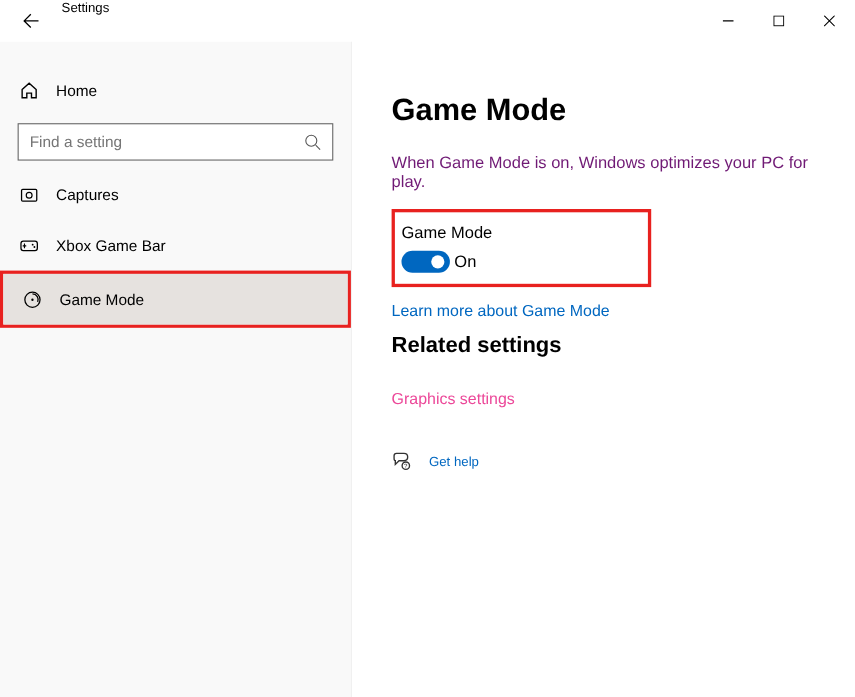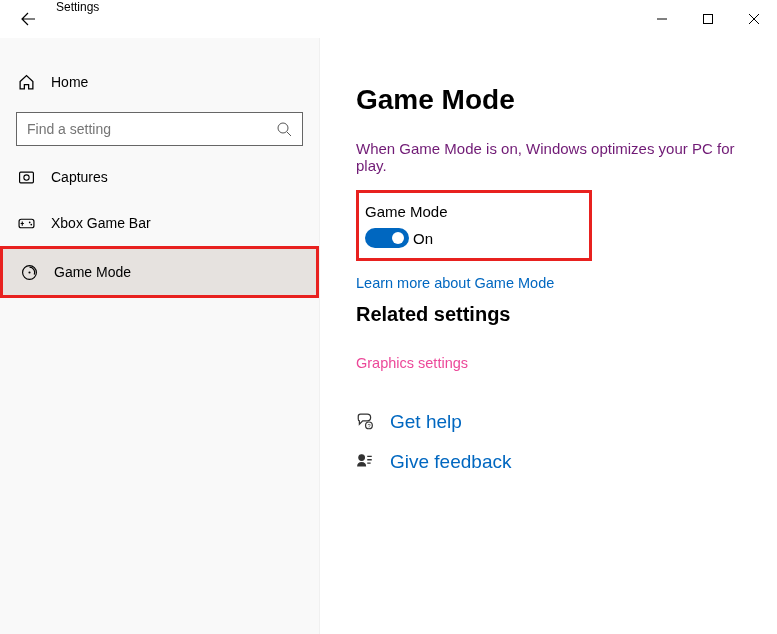--- a/index.html
+++ b/index.html
@@ -25,21 +25,21 @@
   .highlight-box-toggle { border: 3px solid #e8211f; padding: 10px 10px 10px 6px; width: 236px; margin-bottom: 14px; }
   .toggle-label { font-size: 15px; margin-bottom: 8px; }
   .toggle-row { display: flex; align-items: center; gap: 4px; }
   .toggle { width: 44px; height: 20px; border-radius: 10px; background: #0067c0; position: relative; cursor: pointer; }
   .toggle-knob { position: absolute; width: 12px; height: 12px; background: #fff; border-radius: 50%; top: 4px; right: 5px; }
   .toggle-state { font-size: 15px; }
   .link { color: #0067c0; font-size: 14.5px; cursor: pointer; display: block; margin-bottom: 12px; }
   .subheading { font-size: 20px; font-weight: 600; margin-bottom: 29px; }
   .link2 { color: #ec4899; font-size: 14.5px; cursor: pointer; display: block; margin-bottom: 40px; }
   .help-row { display: flex; align-items: center; gap: 16px; margin-bottom: 18px; cursor: pointer; }
-  .help-text { color: #0067c0; font-size: 19px; }
+  .help-text { color: #0067c0; font-size: 12px; }
   svg { display: block; }
 </style>
 </head>
 <body>
 
 <div class="titlebar">
   <div class="back-btn">
     <svg width="16" height="16" viewBox="0 0 16 16">
         <path d="M8 2 L2 8 L8 14 M2 8 H15" stroke="#000" stroke-width="1.2" fill="none"></path>
       </svg>
@@ -135,22 +135,14 @@
 
     <div class="help-row">
       <svg width="18" height="18" viewBox="0 0 16 16">
           <path d="M2 3 Q2 1 4 1 H10 Q13 1 13 4 Q13 7 10 7 H6 L3 10 V7 Q2 7 2 5 Z" stroke="#333" fill="none" stroke-width="1.1"></path>
           <circle cx="11.5" cy="11" r="3" stroke="#333" fill="none" stroke-width="1.1"></circle>
           <text x="11.5" y="13" font-size="5" text-anchor="middle" fill="#333">?</text>
         </svg>
       <span class="help-text">Get help</span>
     </div>
 
-    <div class="help-row">
-      <svg width="18" height="18" viewBox="0 0 16 16">
-          <circle cx="5" cy="4" r="2.5" stroke="#333" fill="#333" stroke-width="1"></circle>
-          <path d="M1 12 Q1 8 5 8 Q9 8 9 12" fill="#333"></path>
-          <path d="M10 3 L14 3 M10 6 L14 6 M10 9 L13 9" stroke="#333" stroke-width="1.3"></path>
-        </svg>
-      <span class="help-text">Give feedback</span>
-    </div>
   </div>
 </div>
 
 </body></html>

